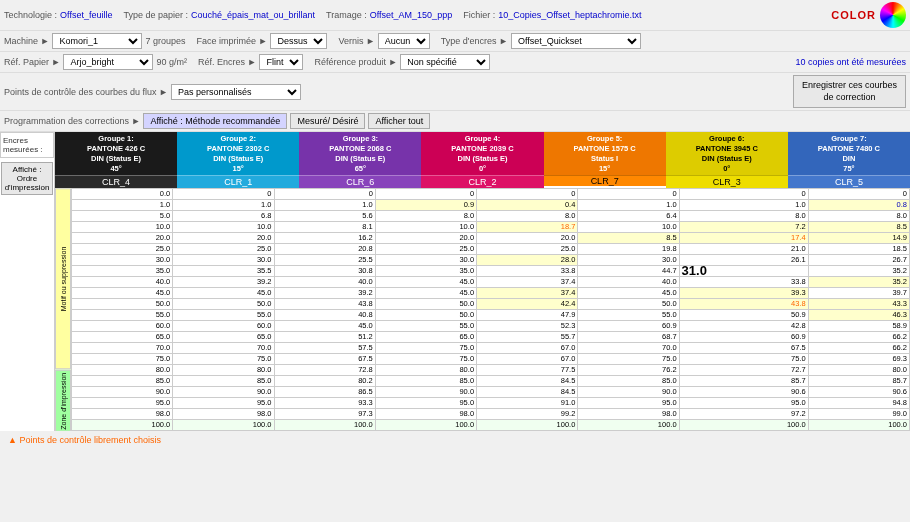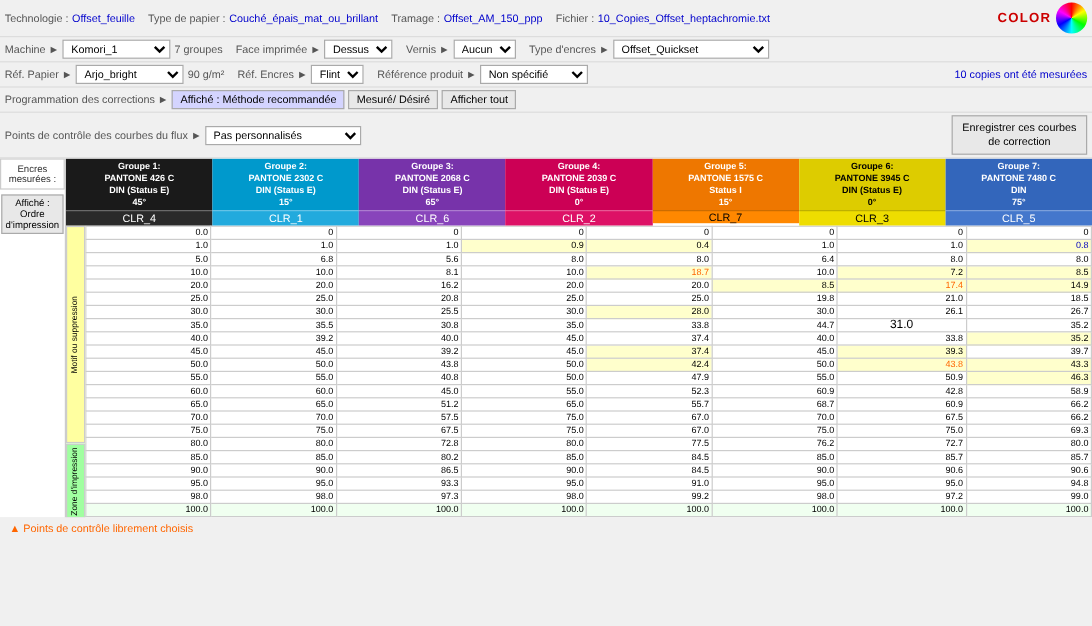--- a/index.html
+++ b/index.html
@@ -105,42 +105,42 @@
       <select class="toolbar-select">
         <option>Flint</option>
       </select>
       <span style="margin-left:8px" class="lbl">Référence produit ►</span>
       <select class="toolbar-select toolbar-select-medium">
         <option>Non spécifié</option>
       </select>
       <span style="margin-left:auto;" class="val-link">10 copies ont été mesurées</span>
     </div>
 
+    <div class="row1" style="position:relative;">
+      <span class="lbl">Points de contrôle des courbes du flux ►</span>
+      <select class="toolbar-select toolbar-select-large">
+        <option>Pas personnalisés</option>
+      </select>
+      <button class="btn-save" style="margin-left:auto; white-space:pre-line; font-size:9px;">Enregistrer ces courbes
+de correction</button>
+    </div>
+
     <div class="row1">
       <span class="lbl">Programmation des corrections ►</span>
       <button class="btn-affiche">Affiché : Méthode recommandée</button>
       <button class="btn-mesure">Mesuré/ Désiré</button>
       <button class="btn-affiche-tout">Afficher tout</button>
     </div>
-
-    <div class="row1" style="position:relative;">
-      <span class="lbl">Points de contrôle des courbes du flux ►</span>
-      <select class="toolbar-select toolbar-select-large">
-        <option>Pas personnalisés</option>
-      </select>
-      <button class="btn-save" style="margin-left:auto; white-space:pre-line; font-size:9px;">Enregistrer ces courbes
-de correction</button>
-    </div>
   </div>
 
 
   <div style="display:flex; background:white;">
 
     <div style="display:flex; flex-direction:column; min-width:55px; max-width:55px; border-right:1px solid #ccc;">
-      <div style="font-size:8px; color:#333; display:flex; align-items:center; justify-content:center; text-align:center; padding:2px; min-height:26px; border:1px solid #ccc;">Encres mesurées :</div>
+      <div style="font-size:8px; color:#333; display:flex; align-items:center; justify-content:center; padding:2px; min-height:26px; border:1px solid #ccc;">Encres mesurées :</div>
       <div style="flex:1; display:flex; align-items:flex-start; justify-content:center; padding:4px 2px;">
         <button class="affiche-ordre" style="font-size:8px; text-align:center; white-space:pre-line; padding:2px 3px; background:#e8e8e8; border:1px solid #aaa; cursor:pointer;">Affiché : Ordre
 d'impression</button>
       </div>
     </div>
 
     <div style="flex:1; display:flex; flex-direction:column; overflow-x:auto;">
 
       <div style="display:flex;">
         <div class="cg cg1" style="flex:1; display:flex; flex-direction:column;">
@@ -261,21 +261,21 @@
                 <td style="border:1px solid #ccc; padding:0 2px; text-align:right; height:10px; line-height:10px; font-size:7.5px;">26.7</td>
               </tr>
 
               <tr>
                 <td style="border:1px solid #ccc; padding:0 2px; text-align:right; height:10px; line-height:10px; font-size:7.5px;">35.0</td>
                 <td style="border:1px solid #ccc; padding:0 2px; text-align:right; height:10px; line-height:10px; font-size:7.5px;">35.5</td>
                 <td style="border:1px solid #ccc; padding:0 2px; text-align:right; height:10px; line-height:10px; font-size:7.5px;">30.8</td>
                 <td style="border:1px solid #ccc; padding:0 2px; text-align:right; height:10px; line-height:10px; font-size:7.5px;">35.0</td>
                 <td style="border:1px solid #ccc; padding:0 2px; text-align:right; height:10px; line-height:10px; font-size:7.5px;">33.8</td>
                 <td style="border:1px solid #ccc; padding:0 2px; text-align:right; height:10px; line-height:10px; font-size:7.5px;">44.7</td>
-                <td style="border:1px solid #ccc; padding:0 2px; text-align:center; height:10px; line-height:10px; font-size:10px;">31.0</td>
+                <td style="border:1px solid #ccc; padding:0 2px; text-align:left; height:10px; line-height:10px; font-size:13px;font-weight:bold;">31.0</td>
                 <td style="border:1px solid #ccc; padding:0 2px; text-align:right; height:10px; line-height:10px; font-size:7.5px;">35.2</td>
               </tr>
 
               <tr>
                 <td style="border:1px solid #ccc; padding:0 2px; text-align:right; height:10px; line-height:10px; font-size:7.5px;">40.0</td>
                 <td style="border:1px solid #ccc; padding:0 2px; text-align:right; height:10px; line-height:10px; font-size:7.5px;">39.2</td>
                 <td style="border:1px solid #ccc; padding:0 2px; text-align:right; height:10px; line-height:10px; font-size:7.5px;">40.0</td>
                 <td style="border:1px solid #ccc; padding:0 2px; text-align:right; height:10px; line-height:10px; font-size:7.5px;">45.0</td>
                 <td style="border:1px solid #ccc; padding:0 2px; text-align:right; height:10px; line-height:10px; font-size:7.5px;">37.4</td>
                 <td style="border:1px solid #ccc; padding:0 2px; text-align:right; height:10px; line-height:10px; font-size:7.5px;">40.0</td>

